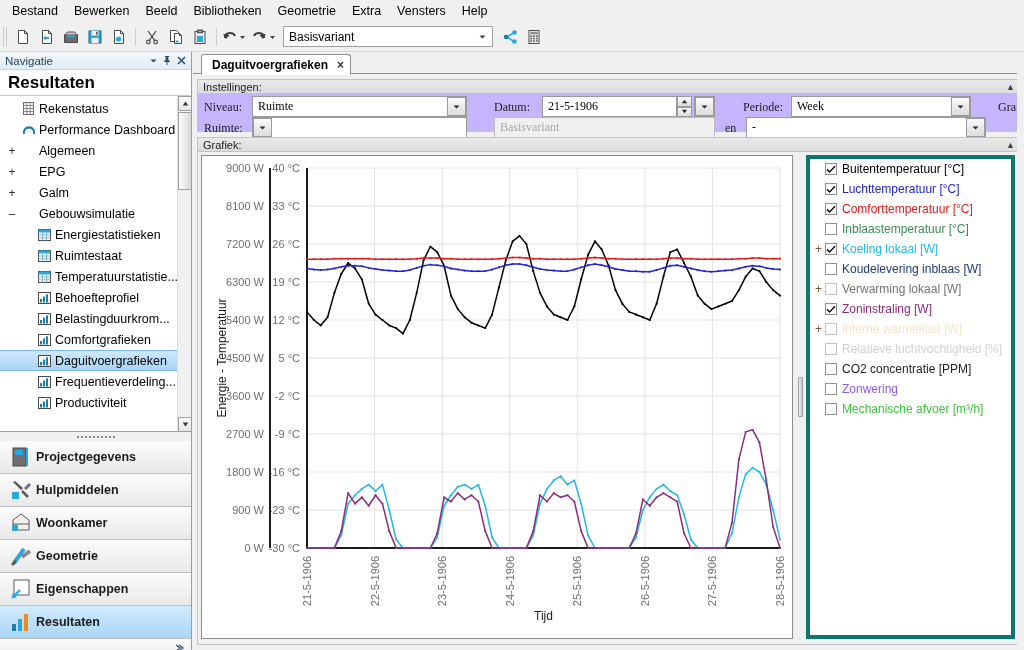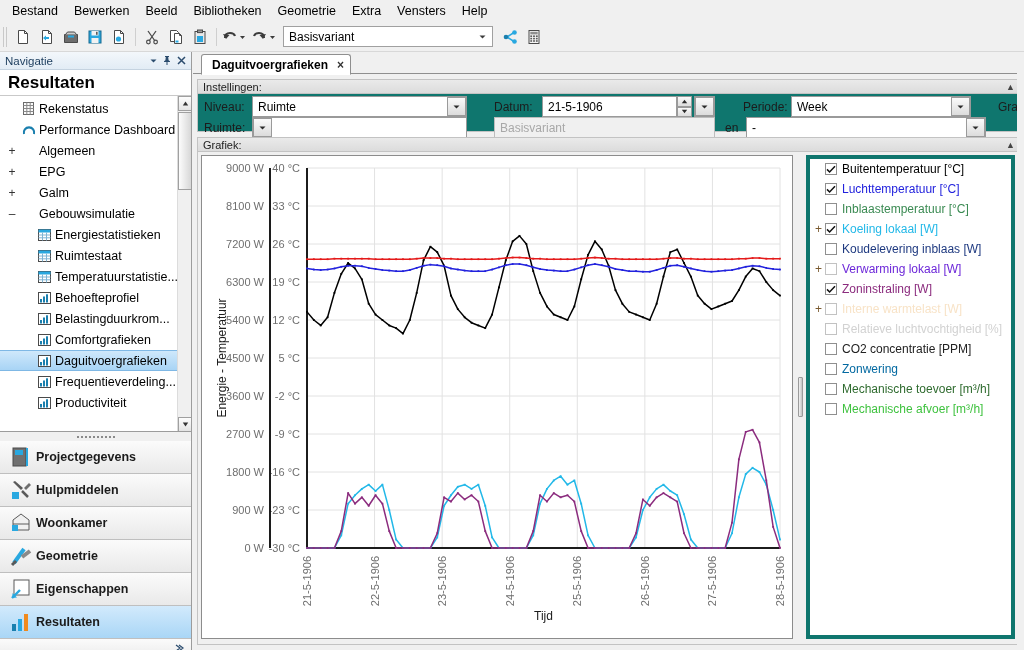--- a/index.html
+++ b/index.html
@@ -111,21 +111,21 @@
     display:flex; align-items:center; padding: 0 6px 0 10px; font-size:12px; font-weight:bold;
     border-top-left-radius: 3px; border-top-right-radius: 3px;
   }
   #tab .tab-close { margin-left: 9px; font-size: 12px; font-weight: bold; color:#333; }
 
   
   #settings { position:absolute; left:4px; top:27px; width: 824px; height: 55px; background:#f0f0f0; }
   #settings-head { height: 15px; background: linear-gradient(to bottom,#eaeaea,#dcdcdc);
      border:1px solid #c3c3c3; display:flex; align-items:center; padding-left:5px; font-size:11px; color:#1c1c1c; }
   #settings-head .collapse { margin-left:auto; margin-right:5px; font-size:9px; color:#444; }
-  #settings-body { position:relative; height:38px; border:1px solid #c3c3c3; border-top:none; background:#0f766e; }
+  #settings-body { position:relative; height:38px; border:1px solid #c3c3c3; border-top:none; background:#c4b5fd;font-family:Liberation Serif, serif; }
 
   .fld-label { position:absolute; font-size:12px; color:#1c1c1c; }
   .combo {
     position:absolute; height:21px; border:1px solid #9a9a9a; background:#fff;
     display:flex; align-items:center; font-size:12px;
   }
   .combo .c-txt { flex:1; padding-left:5px; overflow:hidden; white-space:nowrap; }
   .combo .c-btn { width:19px; height:19px; margin:0 0 0 0; background: linear-gradient(to bottom,#fafafa,#dcdcdc);
      border:1px solid #9a9a9a; display:flex; align-items:center; justify-content:center; }
   .combo.disabled { background:#f0f0f0; border-color:#bdbdbd; }
@@ -1119,41 +1119,50 @@
               <span class="leg-exp"></span>
               <span class="leg-cb">
                 <svg width="10" height="9" viewBox="0 0 10 9">
                   <path d="M1 4.4 L3.6 7 L9 1.2" stroke="#111" stroke-width="1.5" fill="none"></path>
                 </svg>
               </span>
               <span style="color: rgb(34, 34, 221);">Luchttemperatuur [°C]</span>
             </div>
             <div class="leg-row">
               <span class="leg-exp"></span>
+              <span class="leg-cb">
+                <svg width="10" height="9" viewBox="0 0 10 9">
+                  <path d="M1 4.4 L3.6 7 L9 1.2" stroke="#111" stroke-width="1.5" fill="none"></path>
+                </svg>
+              </span>
+              <span style="color: rgb(228, 26, 26);">Comforttemperatuur [°C]</span>
+            </div>
+            <div class="leg-row">
+              <span class="leg-exp"></span>
               <span class="leg-cb"></span>
               <span style="color: rgb(58, 138, 82);">Inblaastemperatuur [°C]</span>
             </div>
             <div class="leg-row">
               <span class="leg-exp">+</span>
               <span class="leg-cb">
                 <svg width="10" height="9" viewBox="0 0 10 9">
                   <path d="M1 4.4 L3.6 7 L9 1.2" stroke="#111" stroke-width="1.5" fill="none"></path>
                 </svg>
               </span>
               <span style="color: rgb(34, 184, 232);">Koeling lokaal [W]</span>
             </div>
             <div class="leg-row">
               <span class="leg-exp"></span>
               <span class="leg-cb"></span>
               <span style="color: rgb(31, 58, 128);">Koudelevering inblaas [W]</span>
             </div>
             <div class="leg-row">
               <span class="leg-exp">+</span>
               <span class="leg-cb dis"></span>
-              <span style="color: #6d28d9;">Verwarming lokaal [W]</span>
+              <span style="color: #737373;">Verwarming lokaal [W]</span>
             </div>
             <div class="leg-row">
               <span class="leg-exp"></span>
               <span class="leg-cb">
                 <svg width="10" height="9" viewBox="0 0 10 9">
                   <path d="M1 4.4 L3.6 7 L9 1.2" stroke="#111" stroke-width="1.5" fill="none"></path>
                 </svg>
               </span>
               <span style="color: rgb(139, 44, 126);">Zoninstraling [W]</span>
             </div>
@@ -1168,26 +1177,21 @@
               <span style="color: rgb(210, 210, 210);">Relatieve luchtvochtigheid [%]</span>
             </div>
             <div class="leg-row">
               <span class="leg-exp"></span>
               <span class="leg-cb"></span>
               <span style="color: rgb(34, 34, 34);">CO2 concentratie [PPM]</span>
             </div>
             <div class="leg-row">
               <span class="leg-exp"></span>
               <span class="leg-cb"></span>
-              <span style="color: #0369a1;">Zonwering</span>
-            </div>
-            <div class="leg-row">
-              <span class="leg-exp"></span>
-              <span class="leg-cb"></span>
-              <span style="color: rgb(47, 107, 47);">Mechanische toevoer [m³/h]</span>
+              <span style="color: #8b5cf6;">Zonwering</span>
             </div>
             <div class="leg-row">
               <span class="leg-exp"></span>
               <span class="leg-cb"></span>
               <span style="color: rgb(63, 194, 63);">Mechanische afvoer [m³/h]</span>
             </div>
           </div>
       </div>
     </div>
   </div>

